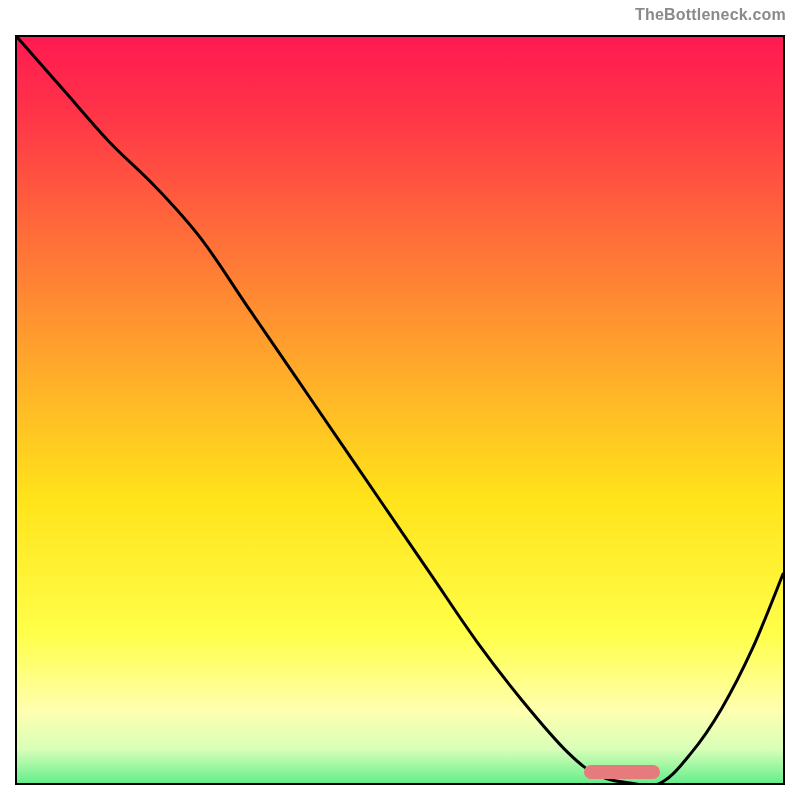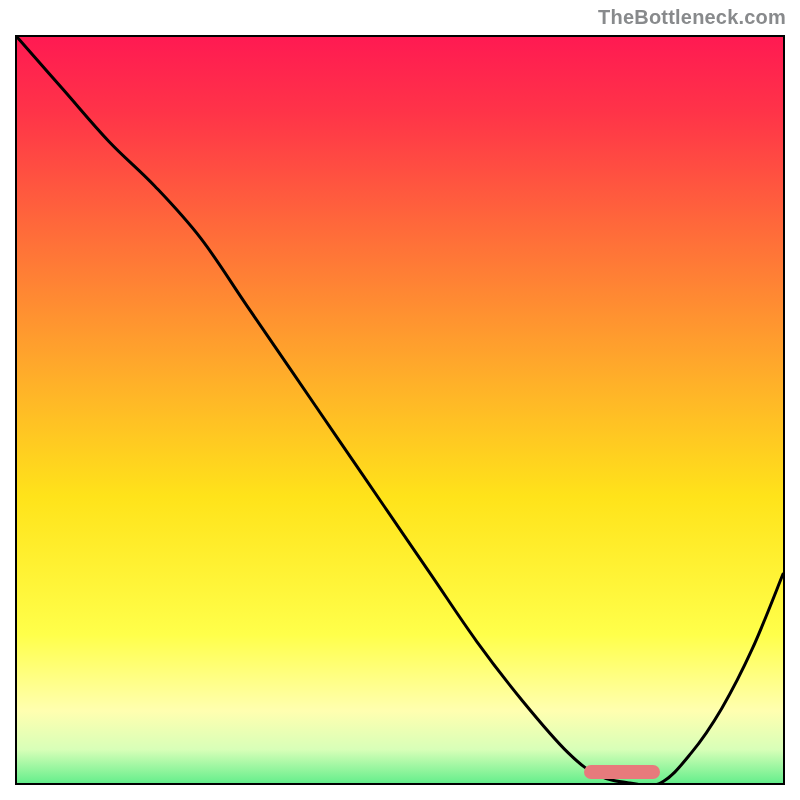--- a/index.html
+++ b/index.html
@@ -27,21 +27,21 @@
     overflow: hidden;
   }
   .grad-bg {
     position: absolute;
     left: 0; top: 0; right: 0; bottom: 0;
   }
   .watermark {
     position: absolute;
     top: 6px;
     right: 14px;
-    font-size: 20px;
+    font-size: 16px;
     font-weight: bold;
     color: #888a8c;
     letter-spacing: 0.2px;
   }
   svg.curve {
     position: absolute;
     left: 0; top: 0;
     width: 100%; height: 100%;
   }
   .sweet-spot {

